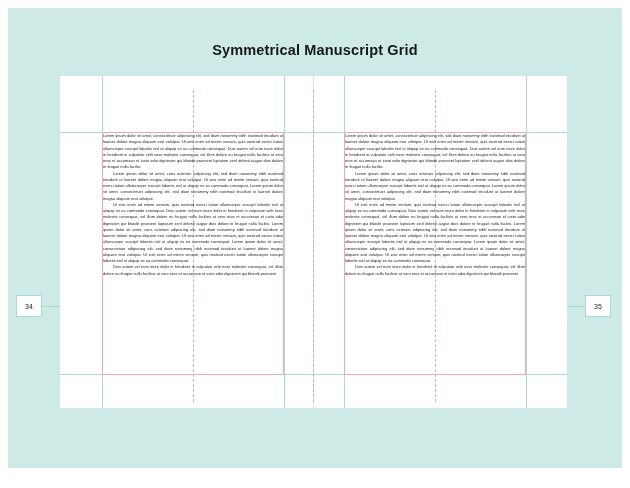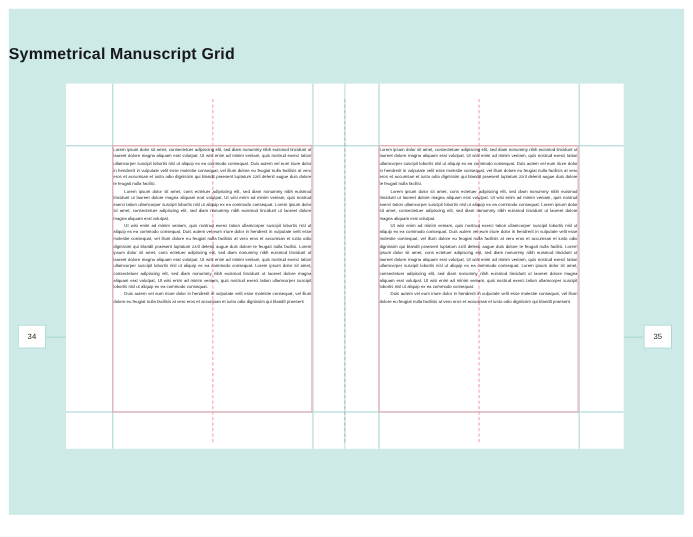--- a/index.html
+++ b/index.html
@@ -23,21 +23,21 @@
     height: 460px;
     background: #cdeae7;
   }
 
   
   #title {
     position: absolute;
     left: 0;
     top: 34px;
     width: 614px;
-    text-align: left;
+    text-align: center;
     font-size: 14.5px;
     font-weight: bold;
     color: #18181b;
     letter-spacing: 0.15px;
   }
 
   
   #spread {
     position: absolute;
     left: 52px;   

